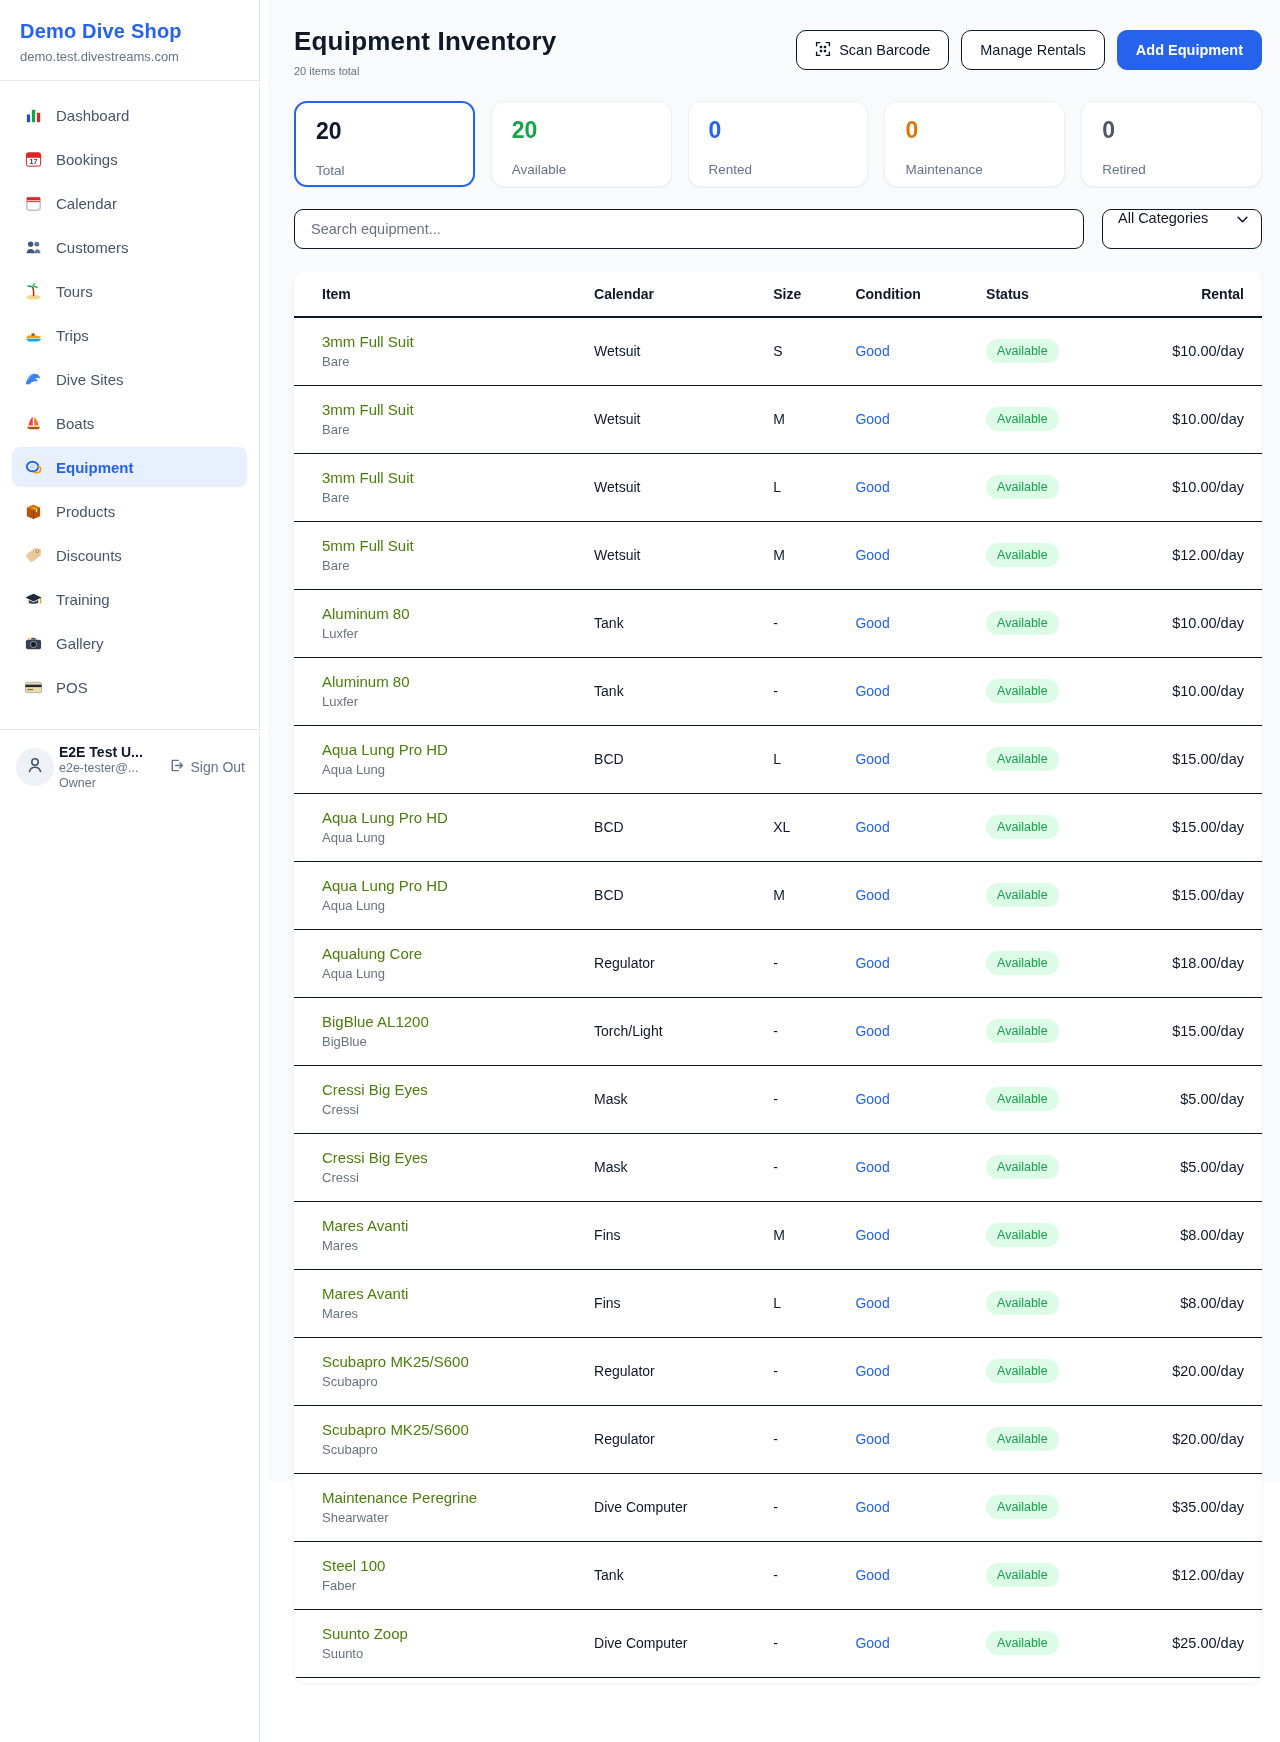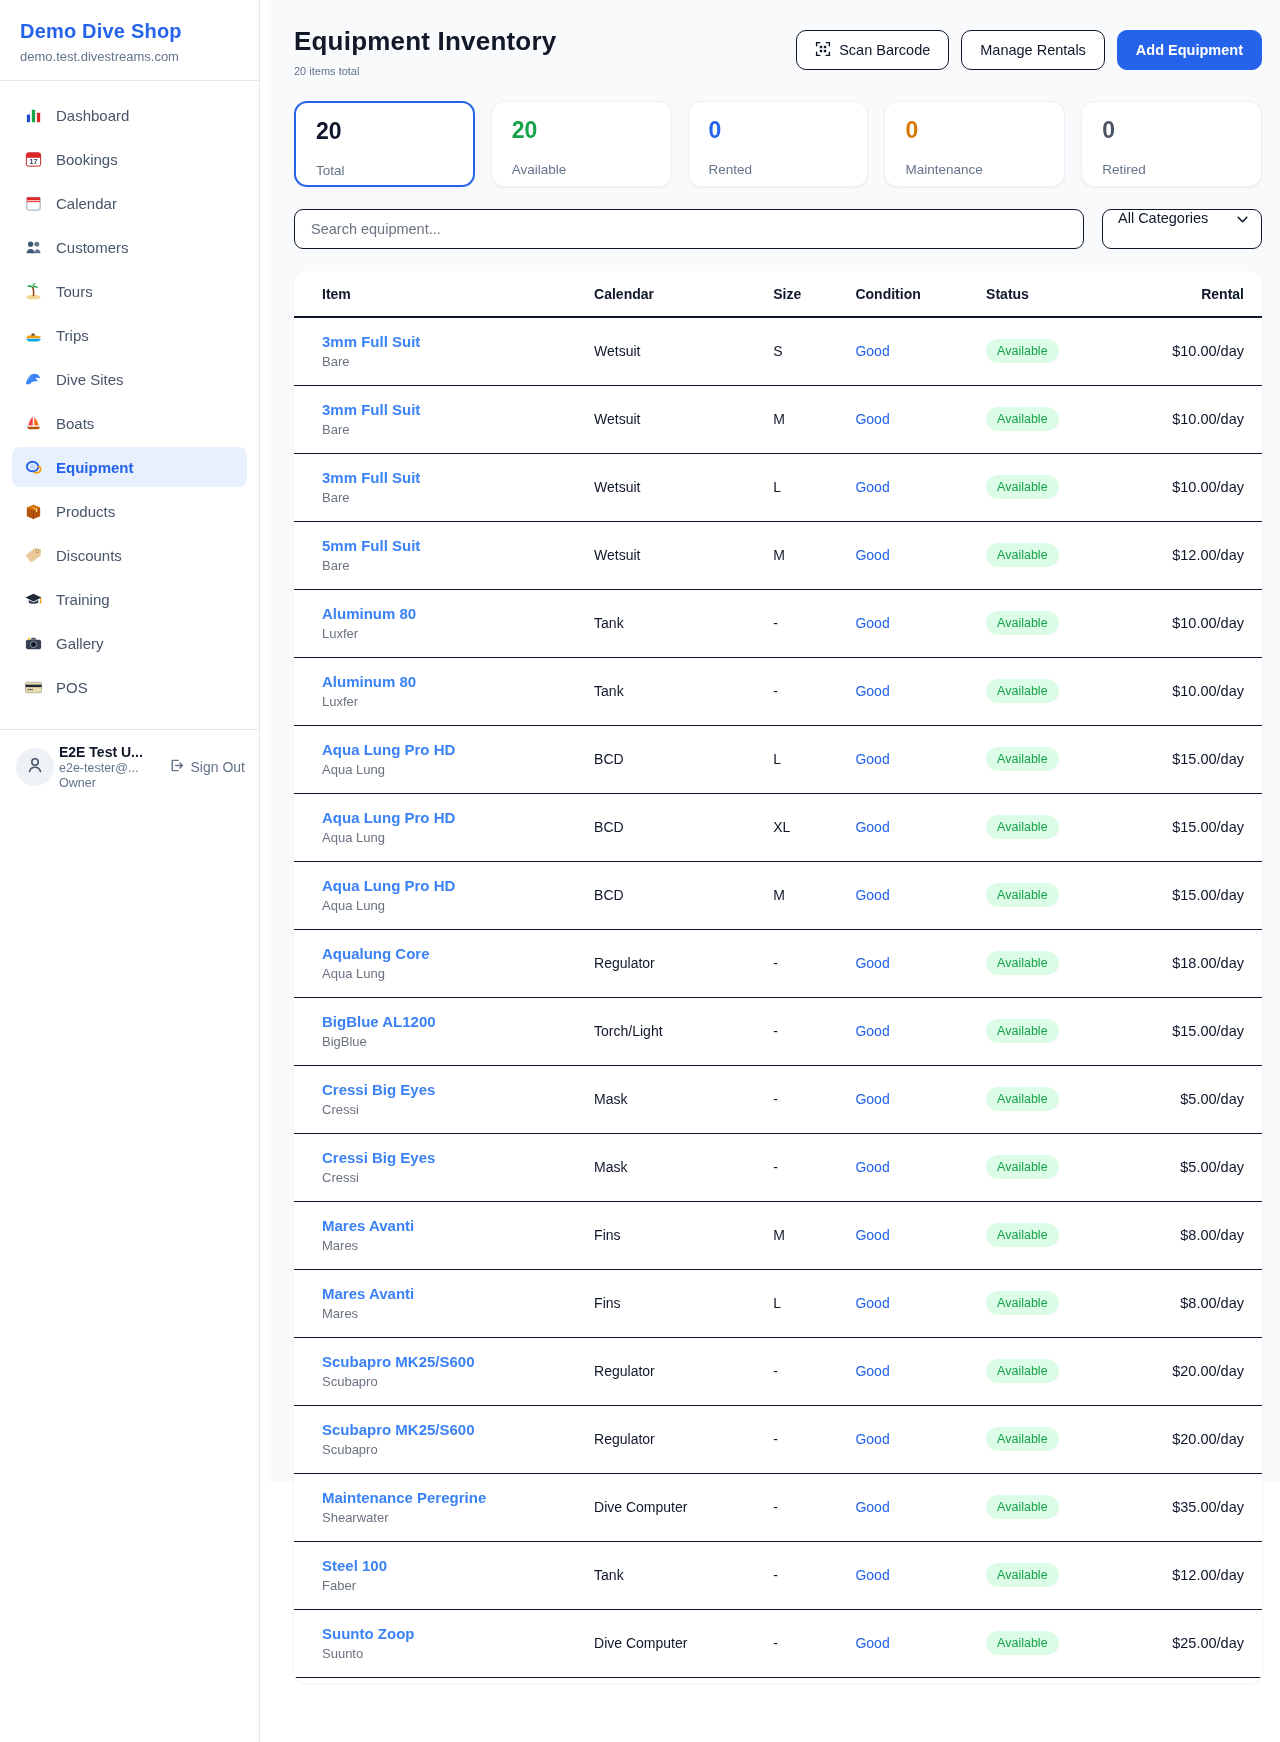--- a/index.html
+++ b/index.html
@@ -58,21 +58,21 @@
   
   .table-card{ margin-top:22px; background:#ffffff; border-radius:12px; overflow:hidden;
     box-shadow:0 1px 3px rgba(15,23,42,.08); padding-bottom:5px;}
   table{ width:100%; border-collapse:collapse; }
   thead th{ height:46px; font-size:14px; font-weight:bold; color:#0f172a; text-align:left;
     border-bottom:2px solid #0f172a; padding:0; }
   th.c-item{ padding-left:28px; }
   th.c-rental, td.td-rental{ text-align:right; padding-right:18px; }
   tbody td{ height:68px; border-bottom:1.5px solid #0f172a; vertical-align:middle; font-size:14px; color:#0f172a;}
   td.td-item{ padding-left:28px; }
-  .item-name{ color:#3b82f6; font-size:15px; font-weight:bold; text-decoration:none; cursor:pointer; display:inline-block;}
+  .item-name{ color:#4d7c0f; font-size:15px; font-weight:normal; text-decoration:none; cursor:pointer; display:inline-block;}
   .item-brand{ color:#6b7280; font-size:13px; margin-top:4px; }
   .cond-link{ color:#2563eb; text-decoration:none; cursor:pointer; }
   .badge{ display:inline-block; background:#dcfce7; color:#16a34a; font-size:12.5px;
     padding:5px 11px; border-radius:999px; }
   .td-rental{ font-size:14.5px; }
 </style>
 </head>
 <body>
 
 <aside class="sidebar">

